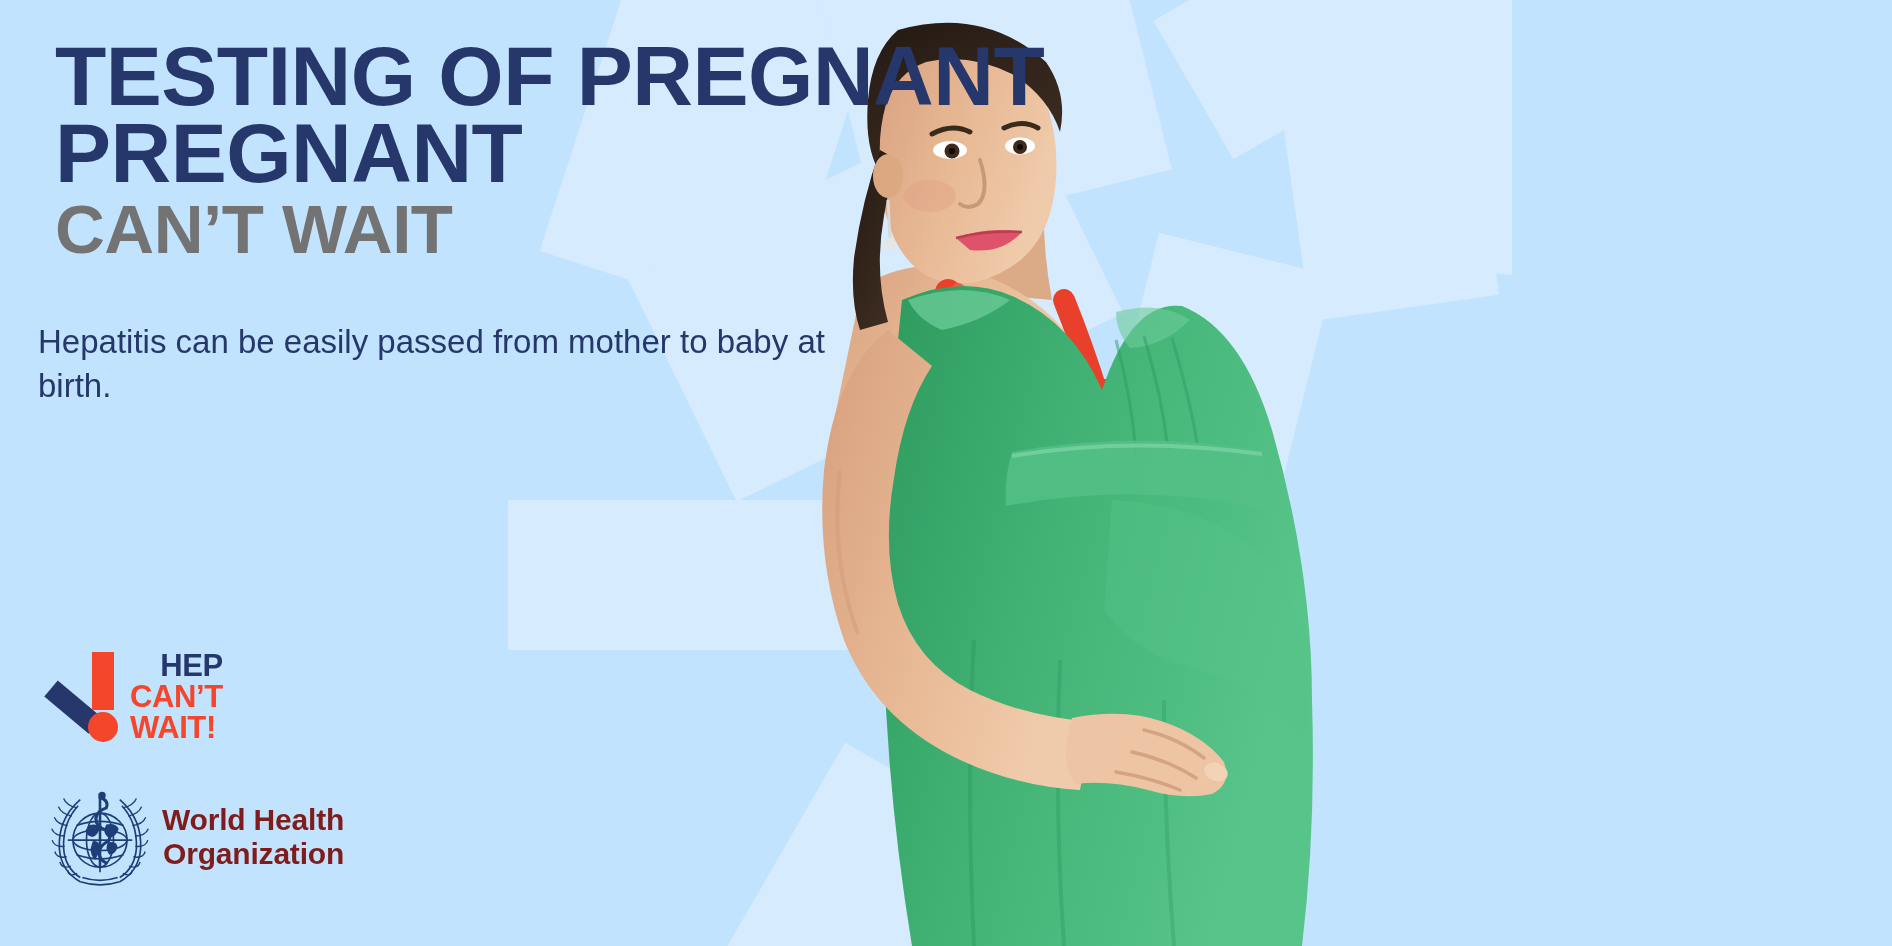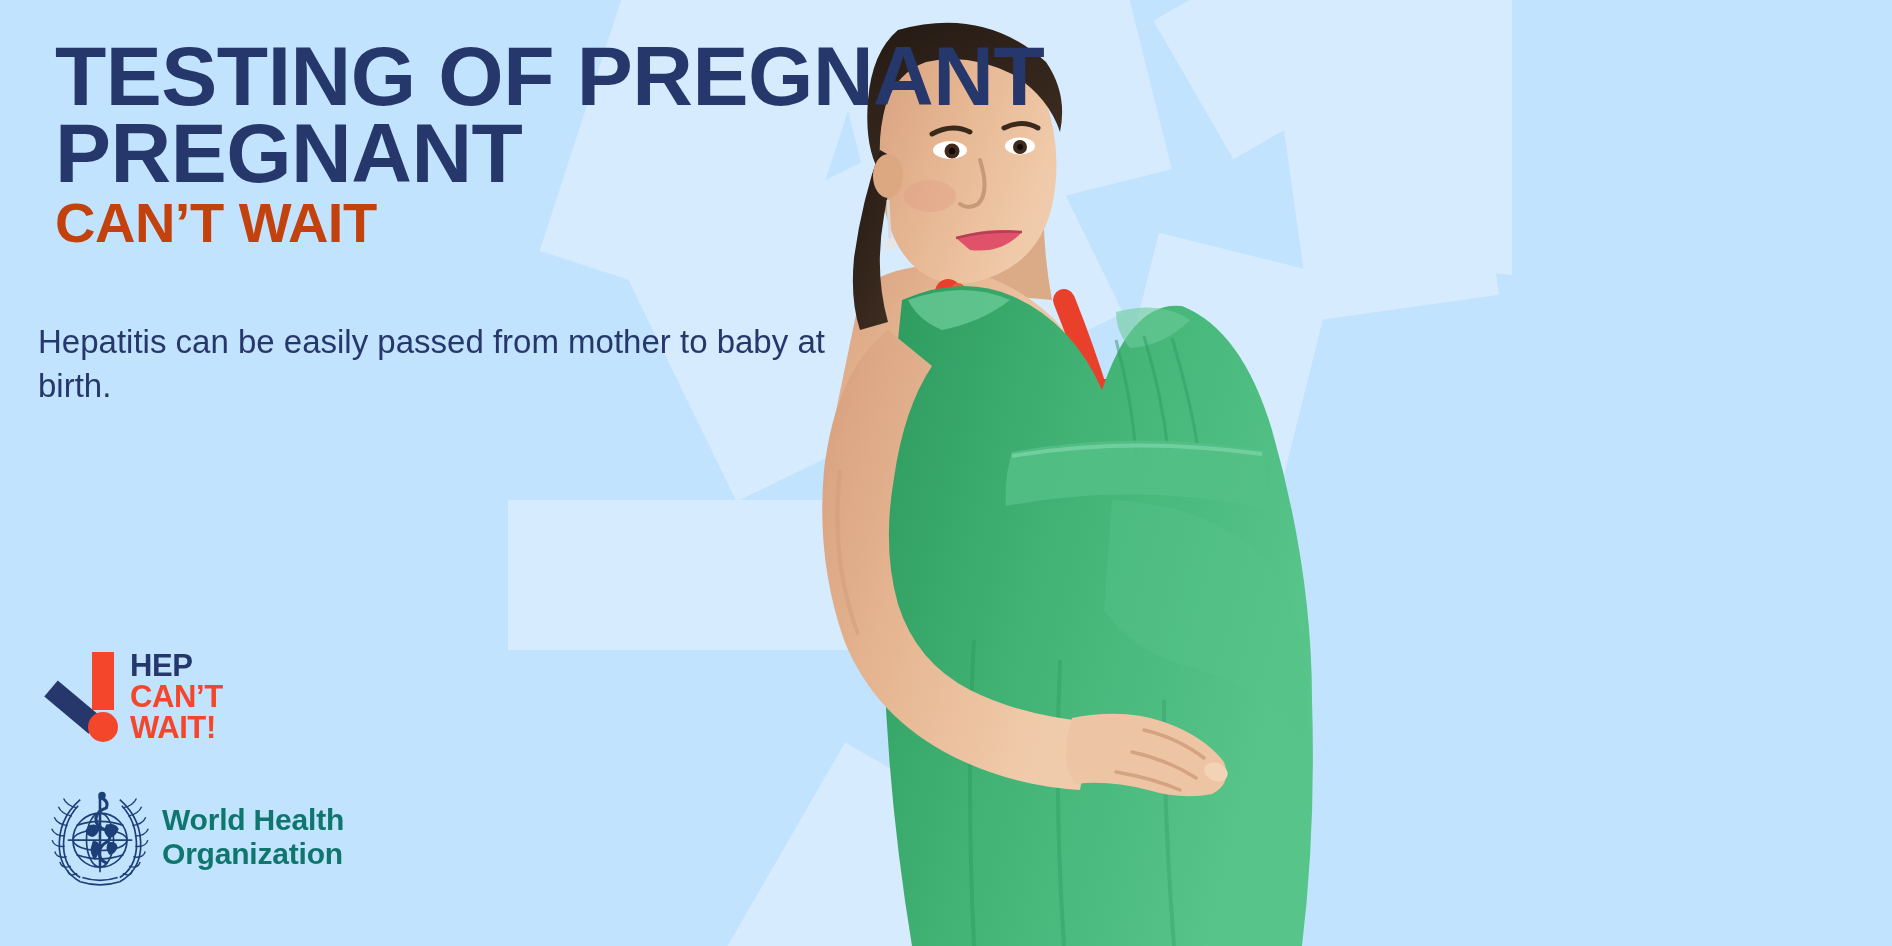--- a/index.html
+++ b/index.html
@@ -55,25 +55,25 @@
   }
   .headline-line {
     font-size:84px;
     line-height:0.92;
     font-weight:bold;
     letter-spacing:-0.5px;
     color:#26386b;
     white-space:nowrap;
   }
   .headline-accent {
-    font-size:56px;
+    font-size:69px;
     line-height:1.06;
     font-weight:bold;
     letter-spacing:-0.5px;
-    color:#c2410c;
+    color:#737373;
     white-space:nowrap;
   }
 
   .subtitle {
     position:absolute;
     left:38px;
     top:320px;
     width:800px;
     font-size:33px;
     line-height:1.32;
@@ -127,20 +127,21 @@
   }
   .hcw-words {
     margin-left:6px;
     line-height:1.0;
   }
   .hcw-hep {
     font-size:31px;
     font-weight:bold;
     color:#26386b;
     letter-spacing:-0.4px;
+    text-align:right;
   }
   .hcw-cant, .hcw-wait {
     font-size:31px;
     font-weight:bold;
     color:#f4462b;
     letter-spacing:-0.4px;
   }
 
   
   .who-logo {
@@ -153,25 +154,26 @@
     display:flex;
     align-items:center;
   }
   .who-emblem {
     flex:0 0 104px;
     width:104px;
     height:104px;
   }
   .who-name {
     margin-left:10px;
-    color:#0f766e;
+    color:#7f1d1d;
     font-size:30px;
     font-weight:bold;
     line-height:1.12;
     letter-spacing:-0.2px;
+    text-align:right;
   }
 
   
   .photo {
     position:absolute;
     right:0;
     bottom:0;
     width:800px;
     height:946px;
     z-index:4;

